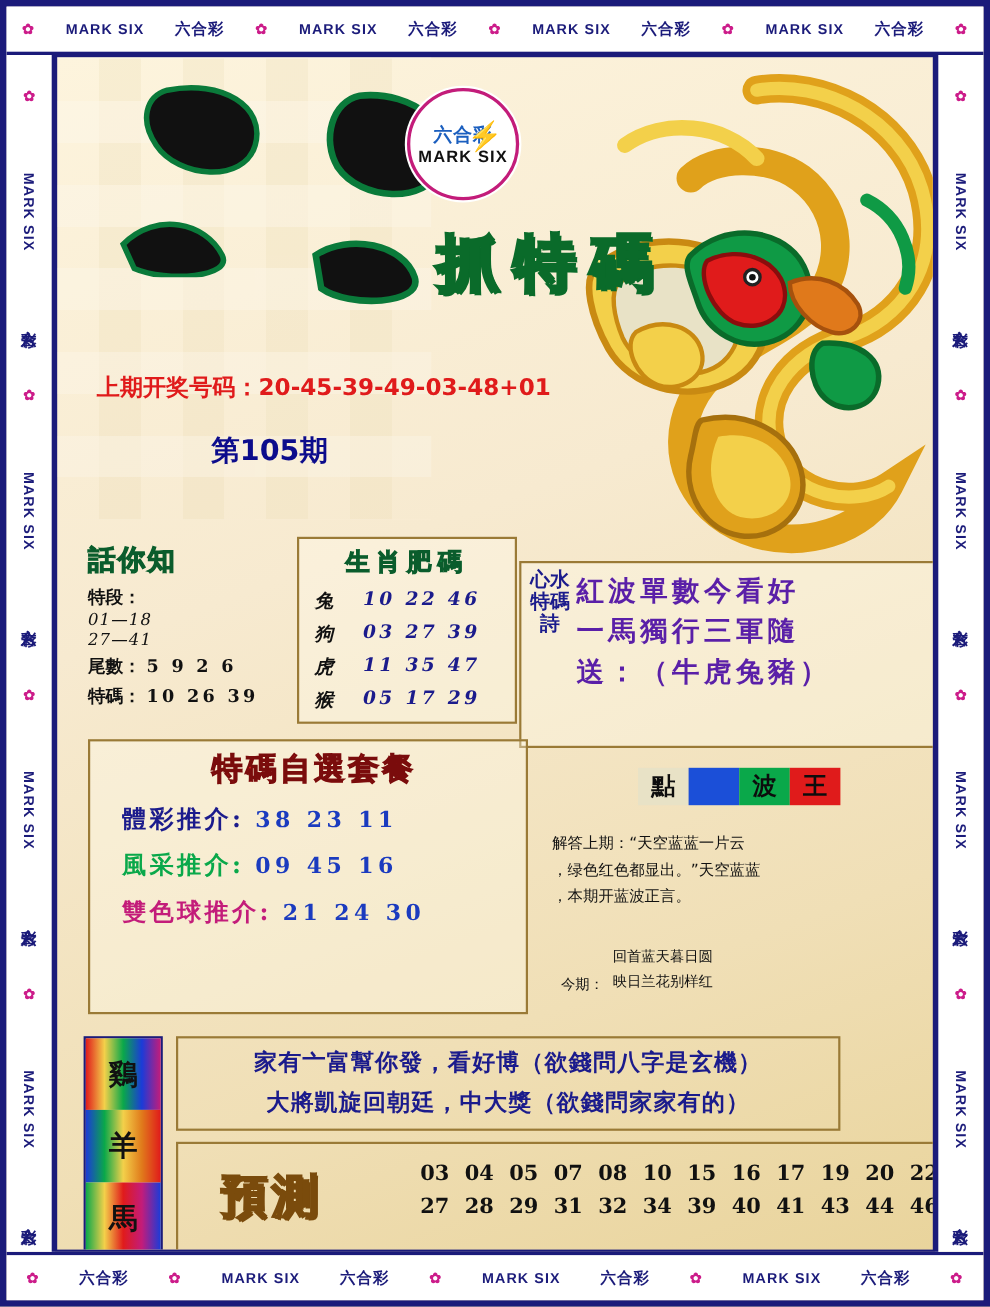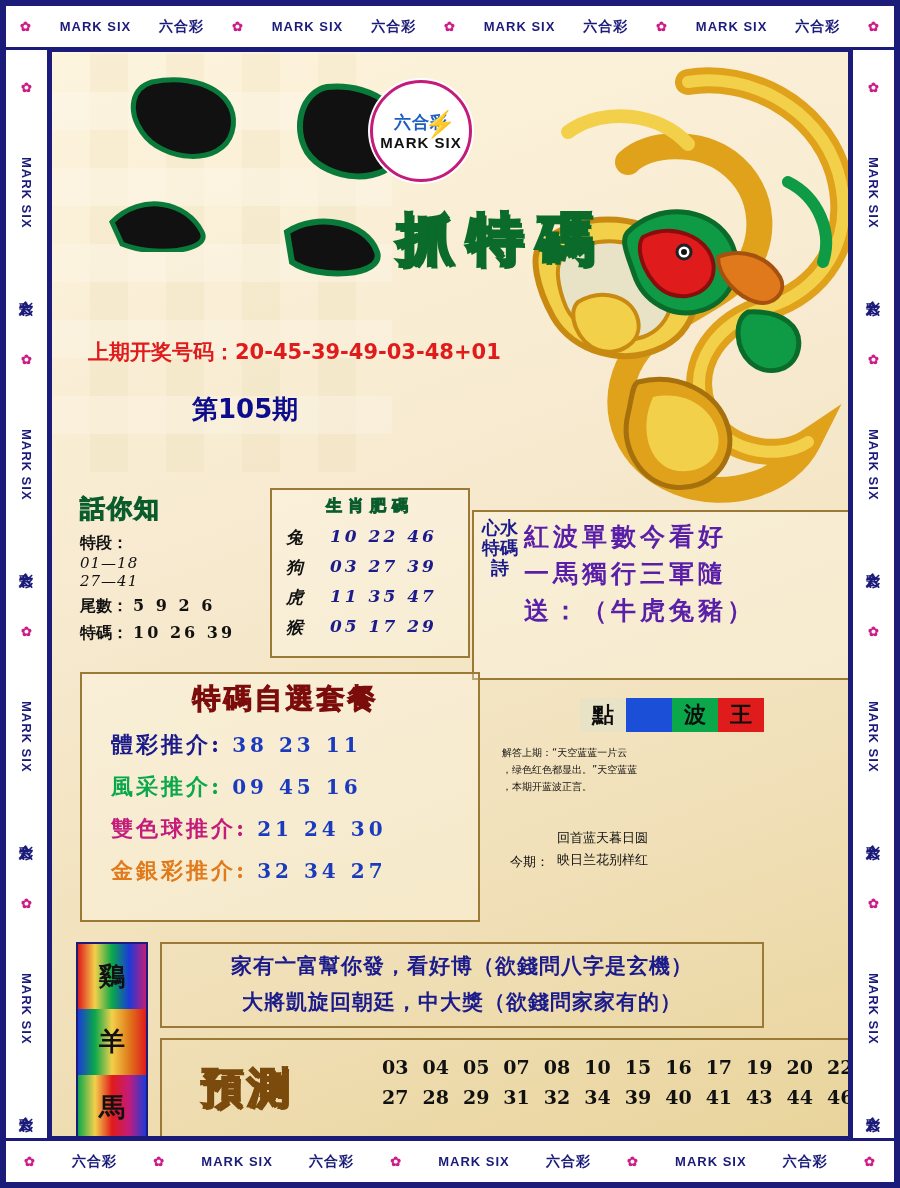--- a/index.html
+++ b/index.html
@@ -111,21 +111,21 @@
     font-family:"DejaVu Sans","Liberation Sans",sans-serif;
     letter-spacing:2px;
   }
   .kv{font-size:16px;color:#111;font-family:"DejaVu Serif","Liberation Serif",serif;}
   .kv b{font-weight:bold;}
   .kv .num{letter-spacing:3px;font-weight:bold;}
   .kv-italic{font-style:italic;font-size:15px;letter-spacing:1px;}
   
   .p-shengxiao{left:218px;top:436px;width:200px;height:170px;}
   .sx-title{
-    font-size:16px;font-weight:bold;color:#12a04a;letter-spacing:6px;
+    font-size:22px;font-weight:bold;color:#12a04a;letter-spacing:6px;
     -webkit-text-stroke:1px #0a5c2c;
     font-family:Liberation Sans, sans-serif;
   }
   .sx-row{font-size:17px;color:#1b1b8c;font-weight:bold;font-style:italic;
     font-family:"DejaVu Serif","Liberation Serif",serif;margin-top:7px;display:flex;gap:10px;}
   .sx-row .an{color:#111;width:34px;}
   .sx-row .nums{letter-spacing:3px;}
   
   .p-xinshui{left:420px;top:458px;width:380px;height:170px;}
   .xs-label{
@@ -153,21 +153,21 @@
   
   .p-dianbo{left:440px;top:640px;width:360px;height:270px;}
   .db-bar{display:flex;justify-content:center;gap:0;margin-top:6px;}
   .db-cell{width:46px;height:34px;display:flex;align-items:center;justify-content:center;
     font-size:22px;font-weight:bold;color:#0d0d0d;
     font-family:"DejaVu Sans","Liberation Sans",sans-serif;}
   .db-c1{background:#e8e2c6;}
   .db-c2{background:#1b4fd8;}
   .db-c3{background:#0aa84a;}
   .db-c4{background:#e01b1b;}
-  .db-body{font-size:10px;color:#111;line-height:1.7;margin-top:12px;padding:0 10px;
+  .db-body{font-size:14px;color:#111;line-height:1.7;margin-top:24px;padding:0 10px;
     font-family:"DejaVu Sans","Liberation Sans",sans-serif;}
   .db-foot{margin-top:32px;display:flex;gap:8px;align-items:flex-end;padding:0 18px;}
   .db-foot .lab{font-size:13px;color:#111;white-space:nowrap;}
   .db-foot .poem{font-size:13px;color:#111;line-height:1.7;}
   
   .p-zodiac{left:24px;top:890px;width:72px;height:200px;border:2px solid #1b1b7a;}
   .z-cell{height:33.33%;display:flex;align-items:center;justify-content:center;
     font-size:26px;font-weight:bold;color:#111;
     font-family:"DejaVu Serif","Liberation Serif",serif;}
   
@@ -361,24 +361,20 @@
         <span class="tc-nums">38 23 11</span>
       </div>
       <div class="tc-row">
         <span class="tc-name" style="color:#0aa84a;">風采推介:</span>
         <span class="tc-nums">09 45 16</span>
       </div>
       <div class="tc-row">
         <span class="tc-name" style="color:#c31c7a;">雙色球推介:</span>
         <span class="tc-nums">21 24 30</span>
       </div>
-      <div class="tc-row">
-        <span class="tc-name" style="color:#e07a1b;">金銀彩推介:</span>
-        <span class="tc-nums">32 34 27</span>
-      </div>
     </div>
 
     <div class="panel p-dianbo">
       <div class="db-bar">
         <div class="db-cell db-c1">點</div>
         <div class="db-cell db-c2"></div>
         <div class="db-cell db-c3">波</div>
         <div class="db-cell db-c4">王</div>
       </div>
       <div class="db-body">

